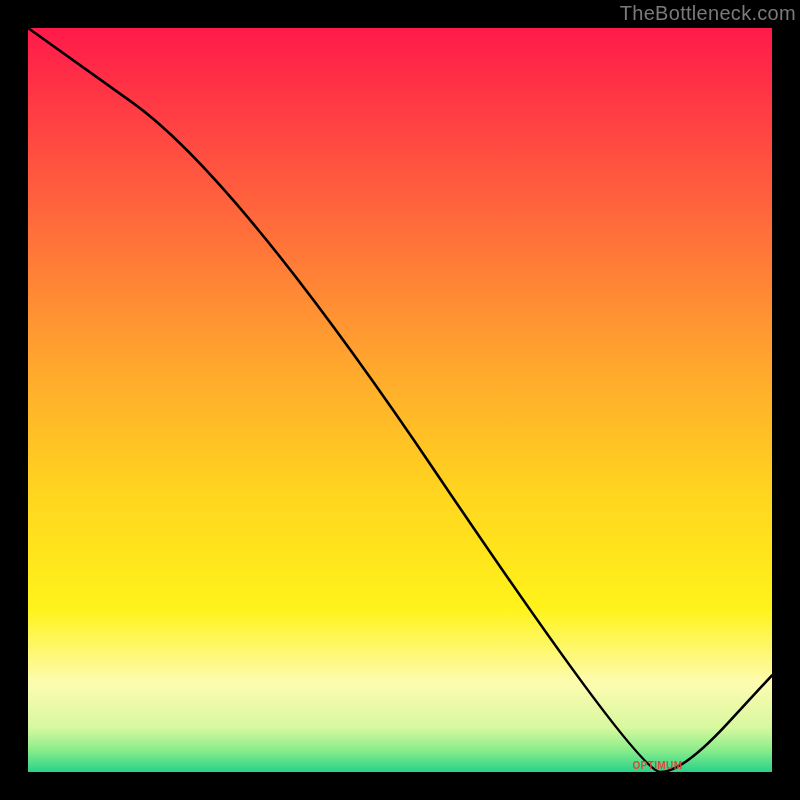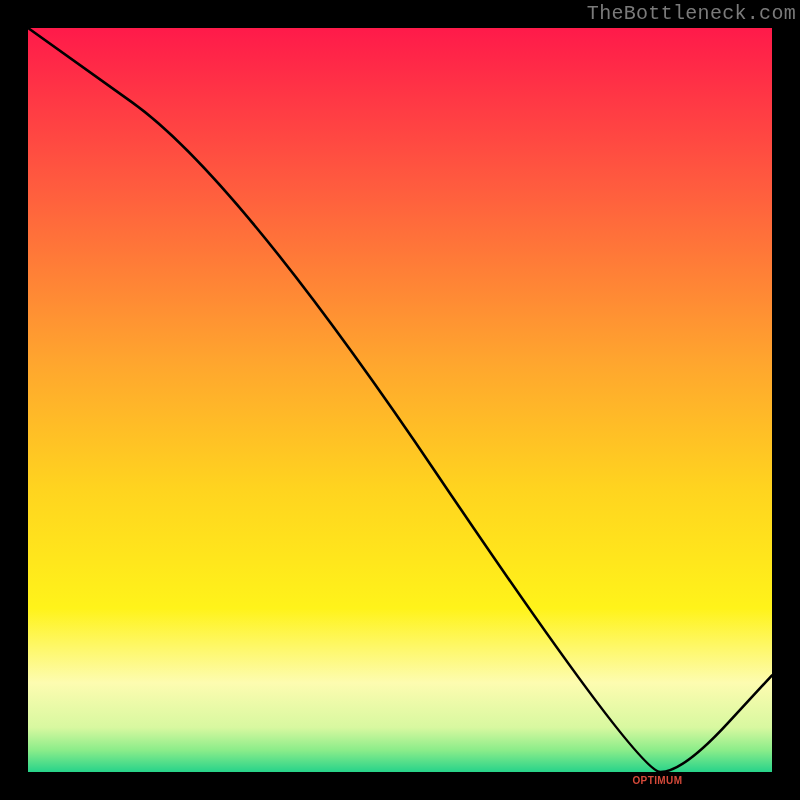--- a/index.html
+++ b/index.html
@@ -12,38 +12,36 @@
     font-family: Arial, sans-serif;
   }
   .watermark {
     position: absolute;
     top: 2px;
     right: 4px;
     color: #7a7a7a;
     font-size: 20px;
     font-weight: 500;
     letter-spacing: 0.3px;
-    font-family: Liberation Mono, monospace;
   }
   .plot-frame {
     position: absolute;
     top: 28px;
     left: 28px;
     width: 744px;
     height: 744px;
   }
   svg { display: block; }
   .annotation {
     position: absolute;
     font-size: 10px;
     font-weight: 700;
     color: #d64a3a;
     letter-spacing: 0.4px;
     white-space: nowrap;
-    margin-top: 15px;
   }
 </style>
 </head>
 <body>
 
 <div class="watermark">TheBottleneck.com</div>
 
 <div class="plot-frame">
   <svg id="chart-svg" width="744" height="744" viewBox="0 0 744 744">
     <defs>

